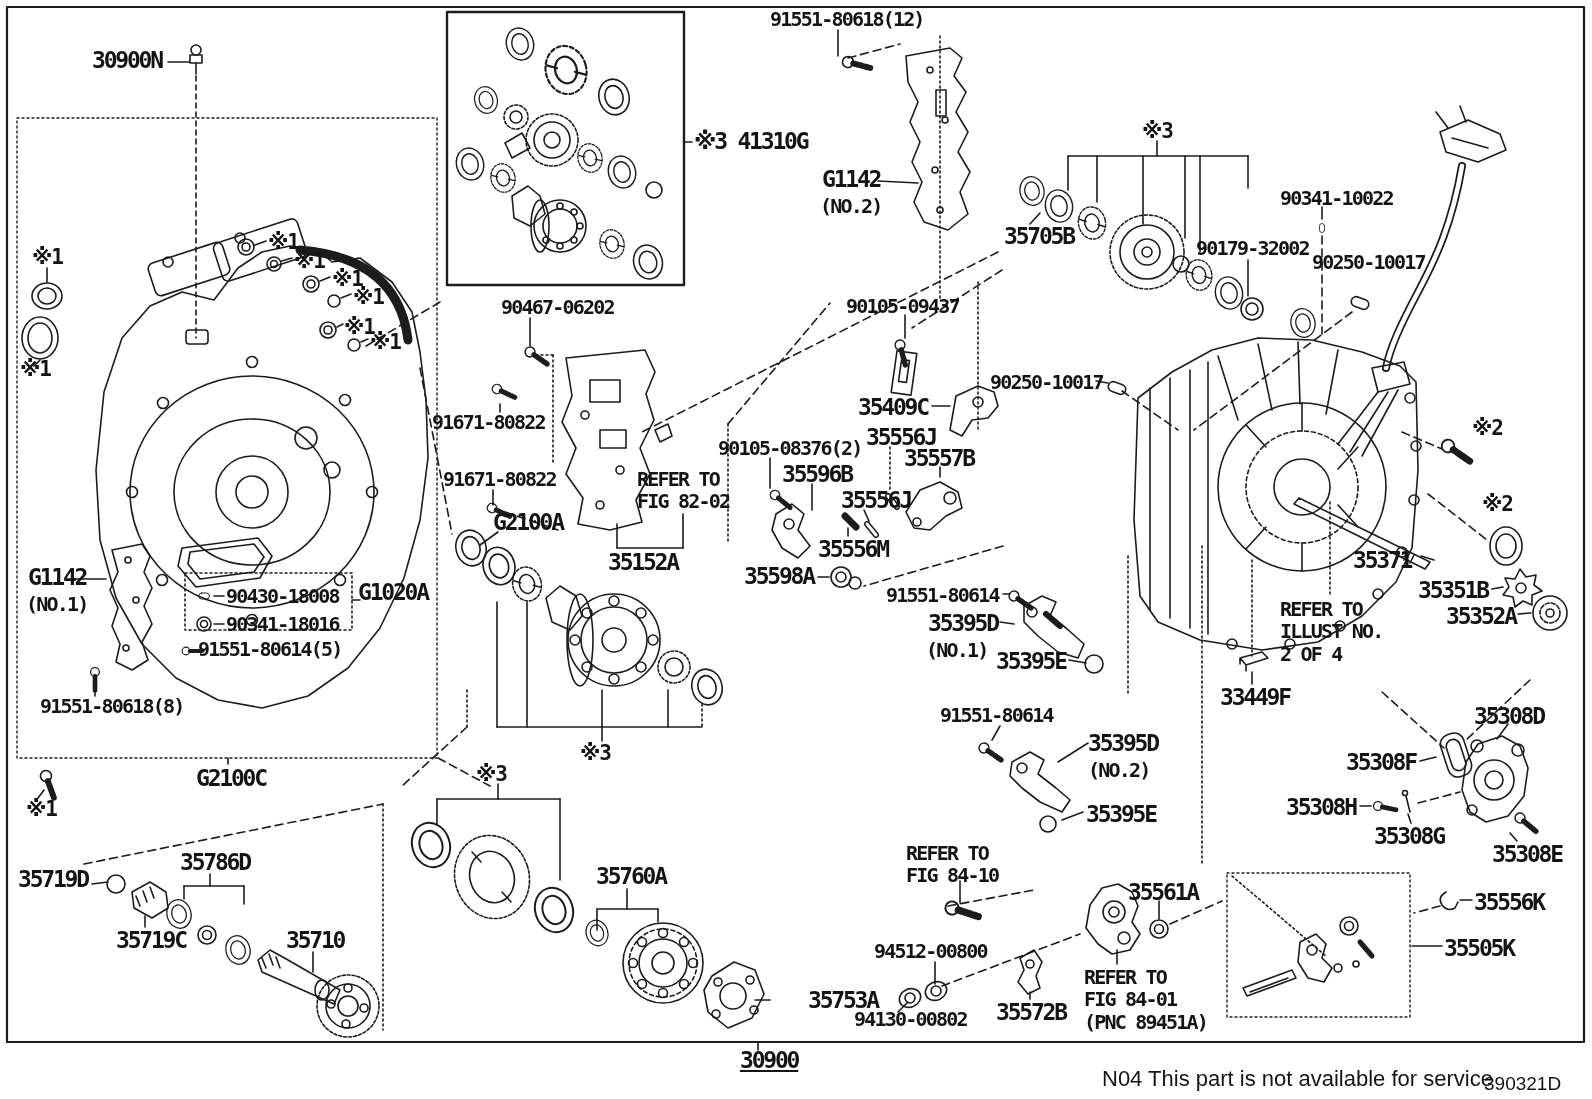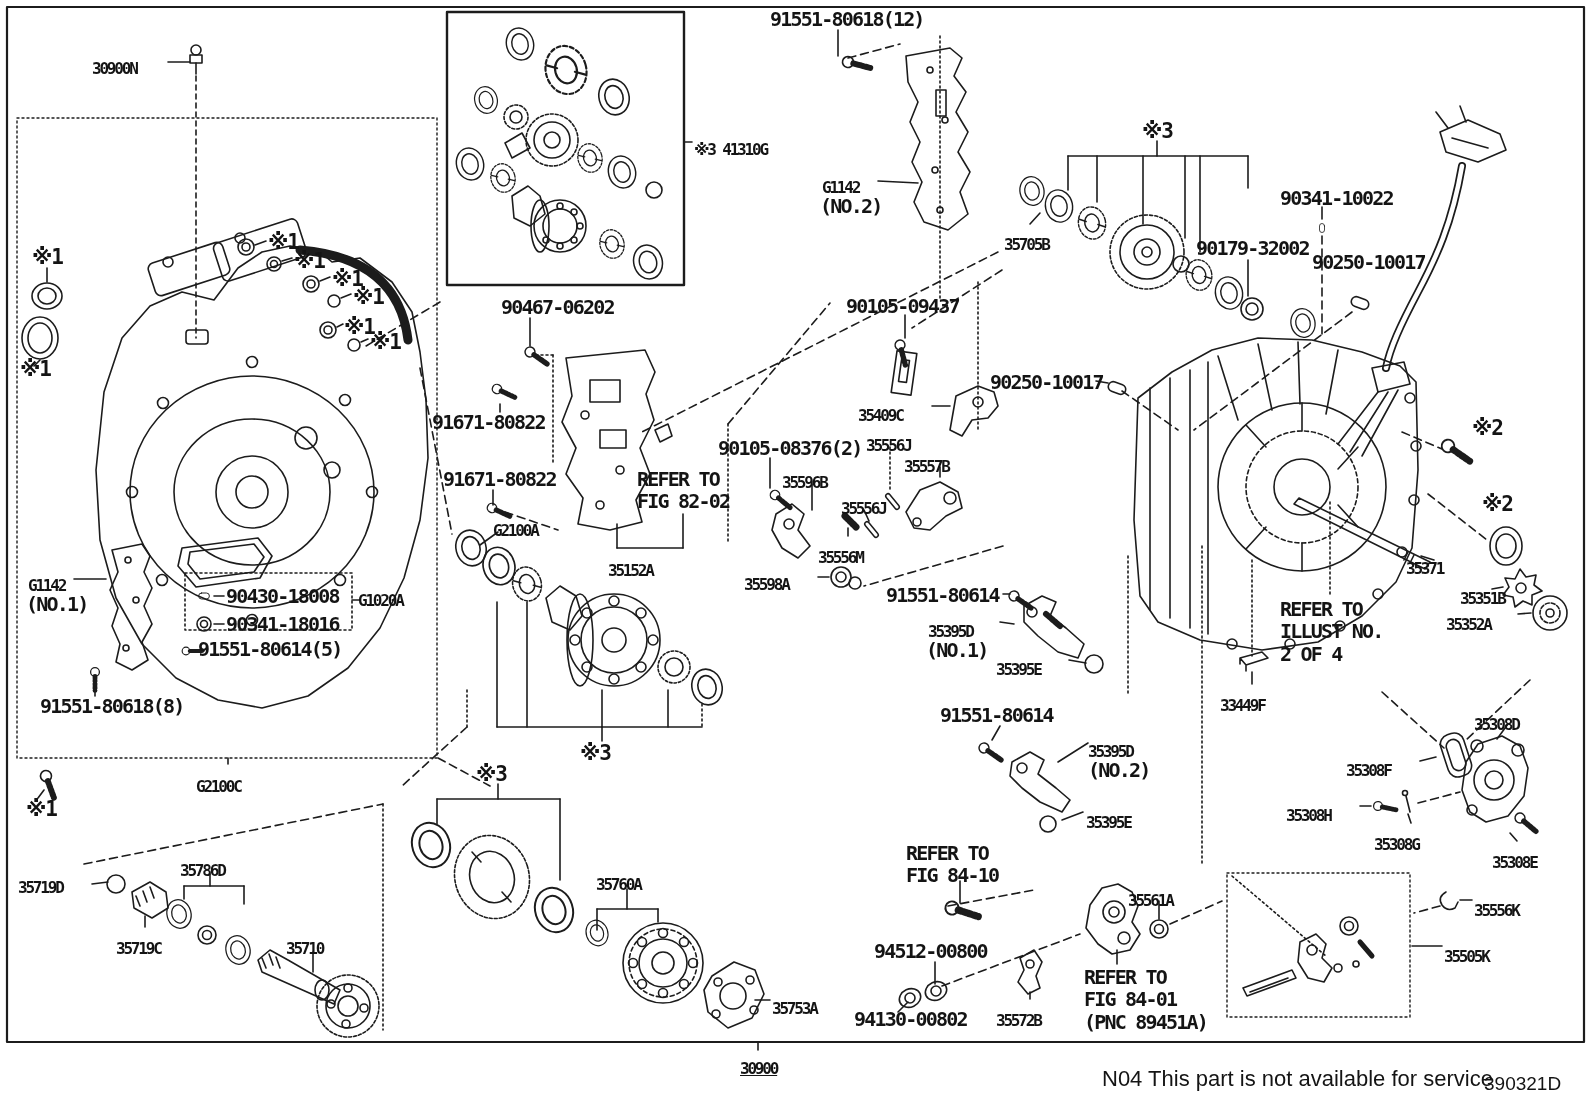--- a/index.html
+++ b/index.html
@@ -7,21 +7,21 @@
     position:relative; width:1592px; height:1099px;
     background:#ffffff; overflow:hidden;
     font-family:"DejaVu Sans Mono","DejaVu Sans",monospace;
   }
   #art { position:absolute; left:0; top:0; }
   .lbl {
     position:absolute; color:#141414; font-weight:bold;
     font-size:20px; letter-spacing:-1.8px; line-height:1.12;
     white-space:pre; font-family:"DejaVu Sans Mono","DejaVu Sans",monospace;
   }
-  .lbl.b  { font-size:16px; letter-spacing:-2.2px;margin-top:12px; }
+  .lbl.b  { font-size:23px; letter-spacing:-2.2px; }
   .lbl.sym{ font-size:21px; letter-spacing:-1.2px; }
   .lbl.sans { font-family:"Liberation Sans","DejaVu Sans",sans-serif; font-weight:normal; letter-spacing:0; font-size:22px; }
   .lbl.sans-sm { font-family:"Liberation Sans","DejaVu Sans",sans-serif; font-weight:normal; letter-spacing:0; font-size:19px; }
 </style>
 </head>
 <body>
 
 <div id="stage">
 
 <svg id="art" width="1592" height="1099" viewBox="0 0 1592 1099" xmlns="http://www.w3.org/2000/svg">
@@ -563,21 +563,21 @@
       <div class="lbl" style="left: 226px; top: 613px;">90341-18016</div>
       <div class="lbl" style="left: 198px; top: 638px;">91551-80614(5)</div>
       <div class="lbl" style="left: 40px; top: 695px;">91551-80618(8)</div>
       <div class="lbl b" style="left: 196px; top: 766px;">G2100C</div>
       <div class="lbl b" style="left: 18px; top: 867px;">35719D</div>
       <div class="lbl b" style="left: 180px; top: 850px;">35786D</div>
       <div class="lbl b" style="left: 116px; top: 928px;">35719C</div>
       <div class="lbl b" style="left: 286px; top: 928px;">35710</div>
       <div class="lbl sym" style="left: 476px; top: 763px;">※3</div>
       <div class="lbl b" style="left: 596px; top: 864px;">35760A</div>
-      <div class="lbl b" style="left: 772px; top: 988px;">35753A</div>
+      <div class="lbl b" style="left: 808px; top: 988px;">35753A</div>
       <div class="lbl" style="left: 906px; top: 842px;">REFER TO
 FIG 84-10</div>
       <div class="lbl" style="left: 874px; top: 940px;">94512-00800</div>
       <div class="lbl" style="left: 854px; top: 1008px;">94130-00802</div>
       <div class="lbl b" style="left: 996px; top: 1000px;">35572B</div>
       <div class="lbl" style="left: 1084px; top: 966px;">REFER TO
 FIG 84-01
 (PNC 89451A)</div>
       <div class="lbl b" style="left: 1128px; top: 880px;">35561A</div>
       <div class="lbl" style="left: 886px; top: 584px;">91551-80614</div>
@@ -598,22 +598,22 @@
       <div class="lbl b" style="left: 841px; top: 488px;">35556J</div>
       <div class="lbl b" style="left: 818px; top: 537px;">35556M</div>
       <div class="lbl b" style="left: 744px; top: 564px;">35598A</div>
       <div class="lbl sym" style="left: 1142px; top: 120px;">※3</div>
       <div class="lbl" style="left: 1280px; top: 187px;">90341-10022</div>
       <div class="lbl b" style="left: 1004px; top: 224px;">35705B</div>
       <div class="lbl" style="left: 1196px; top: 237px;">90179-32002</div>
       <div class="lbl" style="left: 1312px; top: 251px;">90250-10017</div>
       <div class="lbl sym" style="left: 1472px; top: 417px;">※2</div>
       <div class="lbl sym" style="left: 1482px; top: 493px;">※2</div>
-      <div class="lbl b" style="left: 1406px; top: 548px;">35371</div>
-      <div class="lbl b" style="left: 1460px; top: 578px; text-align: right;">35351B</div>
+      <div class="lbl b" style="left: 1353px; top: 548px;">35371</div>
+      <div class="lbl b" style="left: 1418px; top: 578px; text-align: right;">35351B</div>
       <div class="lbl b" style="left: 1446px; top: 604px;">35352A</div>
       <div class="lbl" style="left: 1280px; top: 598px;">REFER TO
 ILLUST NO.
 2 OF 4</div>
       <div class="lbl b" style="left: 1220px; top: 685px;">33449F</div>
       <div class="lbl b" style="left: 1474px; top: 704px;">35308D</div>
       <div class="lbl b" style="left: 1346px; top: 750px;">35308F</div>
       <div class="lbl b" style="left: 1286px; top: 795px;">35308H</div>
       <div class="lbl b" style="left: 1374px; top: 824px;">35308G</div>
       <div class="lbl b" style="left: 1492px; top: 842px;">35308E</div>

